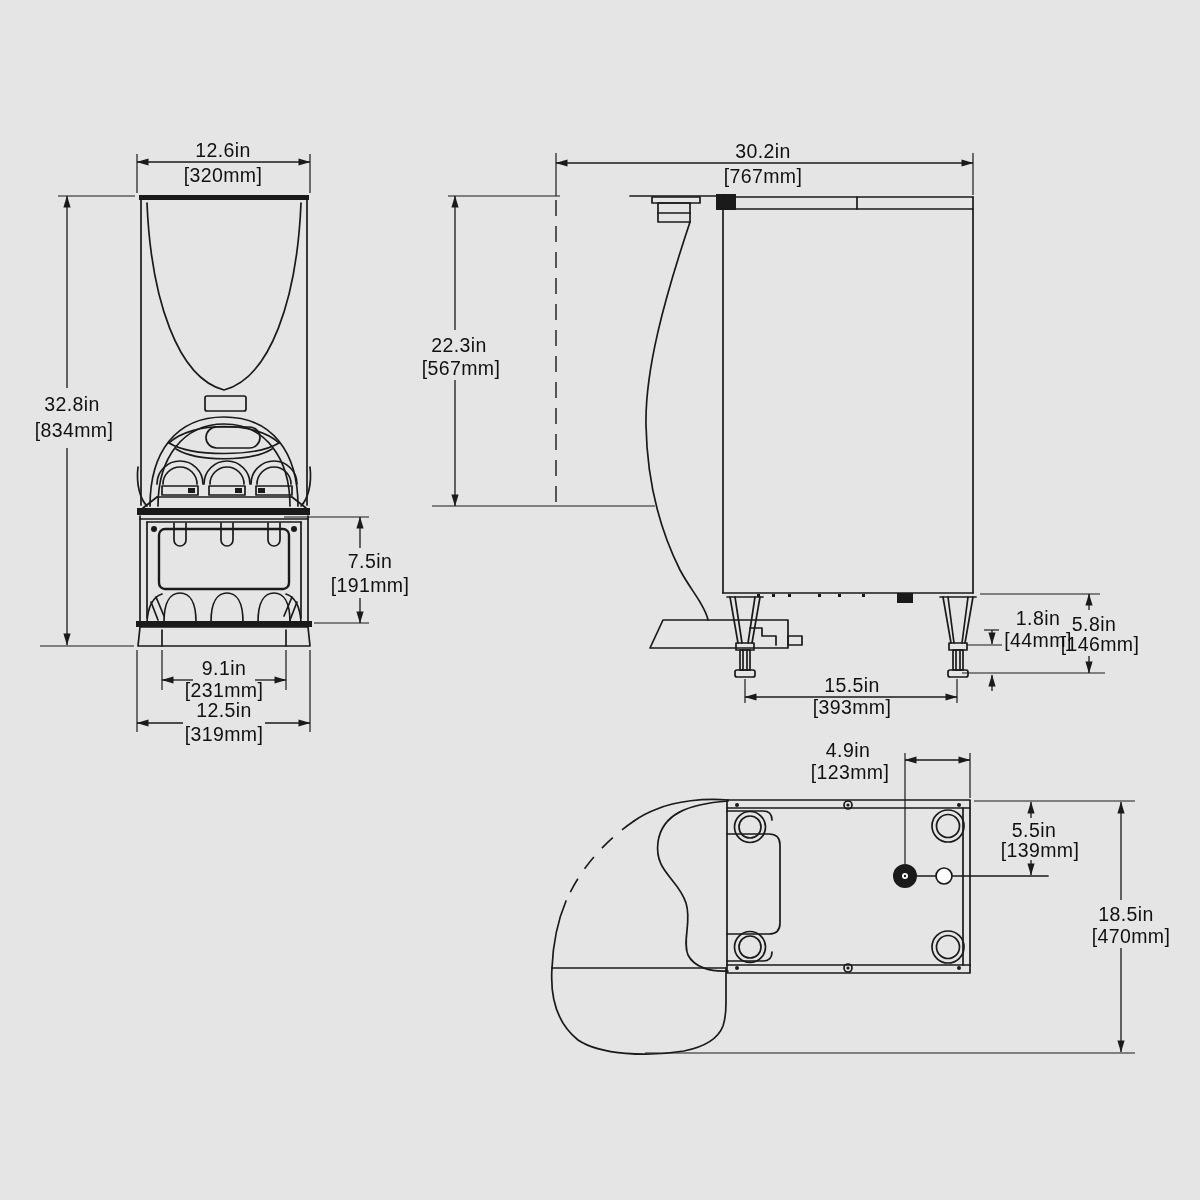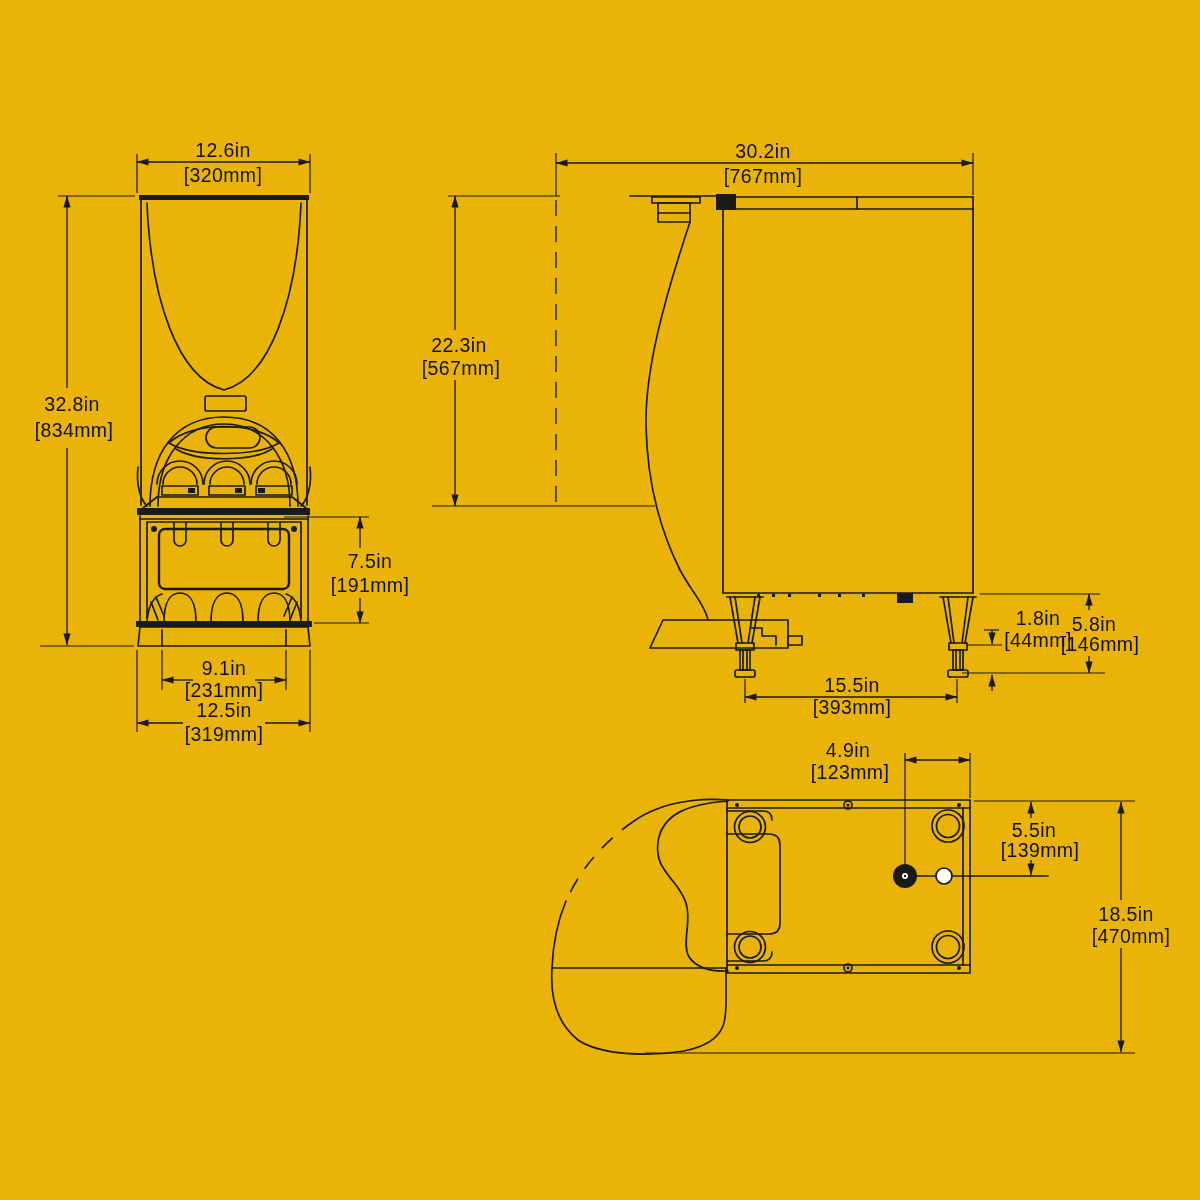--- a/index.html
+++ b/index.html
@@ -1,16 +1,16 @@
 <!DOCTYPE html>
 <html><head>
 <meta charset="utf-8">
 <style>
   html,body{margin:0;padding:0;background:#ffffff;}
-  .stage{width:1200px;height:1200px;position:relative;background:#eab308;}
+  .stage{width:1200px;height:1200px;position:relative;background:#e5e5e5;}
   svg{display:block;}
   .obj{stroke:#1a1a1a;fill:none;stroke-width:1.7;stroke-linecap:round;stroke-linejoin:round;}
   .obj2{stroke:#1a1a1a;fill:none;stroke-width:2.4;stroke-linecap:round;stroke-linejoin:round;}
   .fillb{fill:#1a1a1a;stroke:none;}
   .dim{stroke:#1a1a1a;fill:none;stroke-width:1.3;stroke-linecap:butt;}
   .ext{stroke:#1a1a1a;fill:none;stroke-width:1.2;stroke-linecap:butt;}
   .dash{stroke:#1a1a1a;fill:none;stroke-width:1.4;stroke-dasharray:16 10;}
   .dashArc{stroke:#1a1a1a;fill:none;stroke-width:1.6;stroke-dasharray:15 12;}
   text{font-family:"Liberation Sans","DejaVu Sans",sans-serif;font-size:19.5px;fill:#111;letter-spacing:.4px;}
   .mid{text-anchor:middle;}

